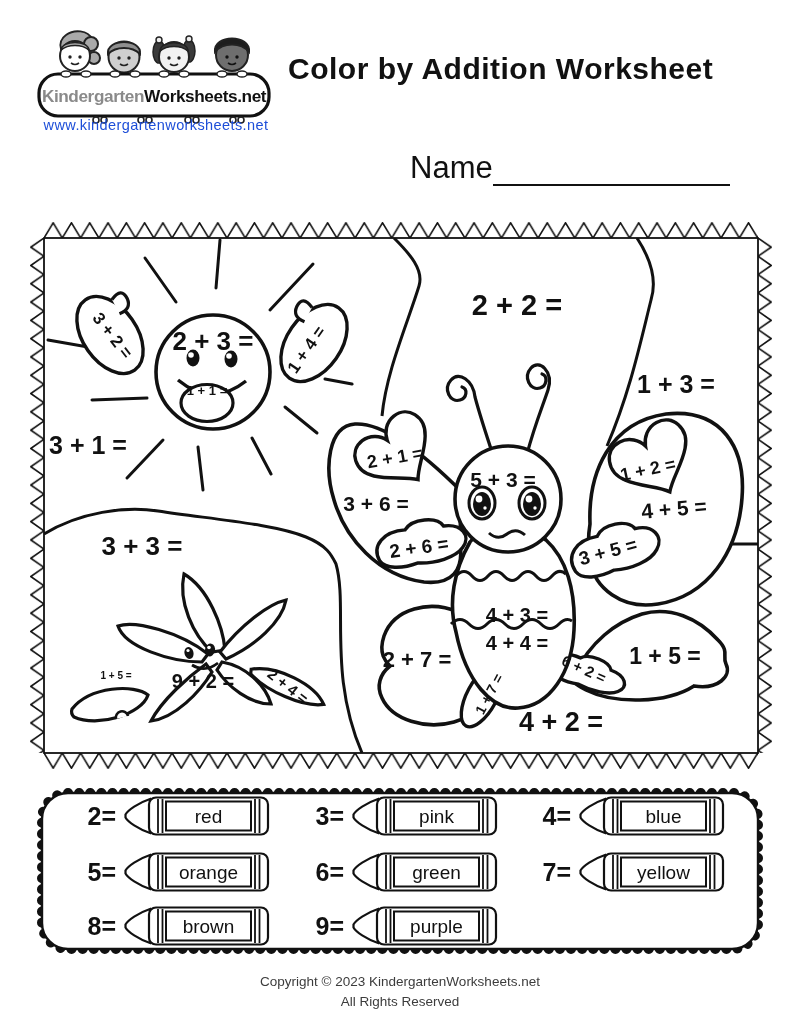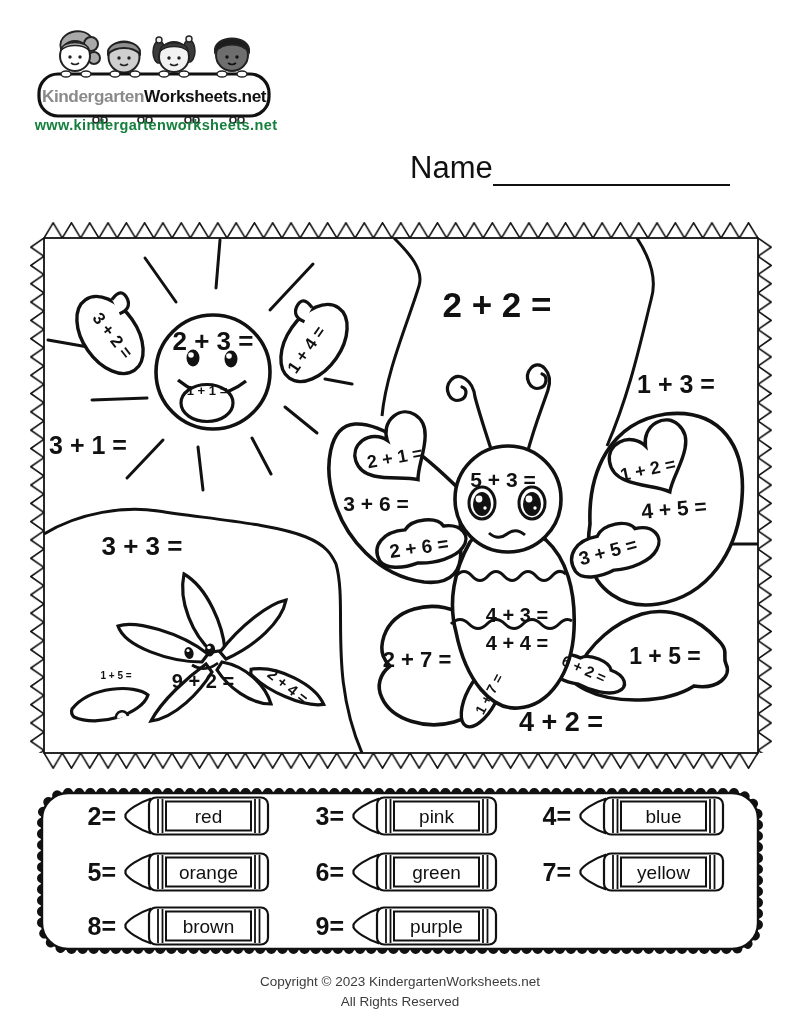--- a/index.html
+++ b/index.html
@@ -1,21 +1,21 @@
 <!DOCTYPE html>
 <html><head>
 <meta charset="utf-8">
 <style>
   html,body{margin:0;padding:0;background:#fff;}
   .page{position:relative;width:800px;height:1035px;background:#fff;overflow:hidden;
         font-family:"Liberation Sans",sans-serif;color:#111;}
   
   .logo-wrap{position:absolute;left:36px;top:14px;width:240px;height:112px;}
   .site-url{position:absolute;left:34px;top:117px;width:244px;text-align:center;
-            font-size:14.5px;letter-spacing:.4px;color:#15803d;font-weight:bold;}
+            font-size:14.5px;letter-spacing:.4px;color:#1d4ed8;}
   .page-title{position:absolute;left:288px;top:52px;font-size:30px;letter-spacing:.5px;
               color:#111;white-space:nowrap;font-weight:bold;}
   .name-row{position:absolute;left:394px;top:150px;white-space:nowrap;margin-left:16px;}
   .name-label{font-size:31px;color:#111;}
   .name-line{display:inline-block;width:237px;height:30px;border-bottom:2.6px solid #111;
              vertical-align:bottom;}
   
   .picture{position:absolute;left:30px;top:222px;width:742px;height:548px;}
   .picture svg.art{position:absolute;left:0;top:0;}
   .prob{position:absolute;font-weight:bold;color:#111;white-space:nowrap;
@@ -97,20 +97,21 @@
         <circle cx="152" cy="106" r="3"></circle>
           <circle cx="160" cy="106" r="3"></circle>
         <circle cx="197" cy="106" r="3"></circle>
           <circle cx="205" cy="106" r="3"></circle>
       </g>
       <text x="118" y="88" text-anchor="middle" font-size="17.2" font-weight="bold" letter-spacing="-0.4"><tspan fill="#8a8a8a">Kindergarten</tspan><tspan fill="#111">Worksheets.net</tspan></text>
     </svg>
   </div>
   <div class="site-url">www.kindergartenworksheets.net</div>
 
+  <div class="page-title">Color by Addition Worksheet</div>
   <div class="name-row">
     <span class="name-label">Name</span><span class="name-line"></span>
   </div>
 
   <div class="picture">
     <svg class="art" width="742" height="548" viewBox="0 0 742 548">
       <defs>
         <pattern id="pTriUp" width="18.3" height="16" patternUnits="userSpaceOnUse">
           <path d="M0,16 L9.15,0.8 L18.3,16" fill="#fff" stroke="#111" stroke-width="1.6"></path>
         </pattern>
@@ -250,21 +251,21 @@
           </g>
         <rect x="14" y="16" width="714" height="515" fill="none" stroke="#111" stroke-width="1.8"></rect>
       </g>
     </svg>
 
     <div class="prob" style="left:82px;top:114px;font-size:17px;transform:translate(-50%,-50%) rotate(52deg)">3 + 2 =</div>
     <div class="prob" style="left:183px;top:119px;font-size:26px;transform:translate(-50%,-50%)">2 + 3 =</div>
     <div class="prob" style="left:277px;top:128px;font-size:17px;transform:translate(-50%,-50%) rotate(-55deg)">1 + 4 =</div>
     <div class="prob" style="left:177px;top:168px;font-size:13px;transform:translate(-50%,-50%)">1 + 1 =</div>
     <div class="prob" style="left:58px;top:223px;font-size:25px;transform:translate(-50%,-50%)">3 + 1 =</div>
-    <div class="prob" style="left:467px;top:83px;font-size:35px;transform:translate(-50%,-50%)">2 + 2 =</div>
+    <div class="prob" style="left:487px;top:83px;font-size:29px;transform:translate(-50%,-50%)">2 + 2 =</div>
     <div class="prob" style="left:646px;top:162px;font-size:25px;transform:translate(-50%,-50%)">1 + 3 =</div>
     <div class="prob" style="left:365px;top:236px;font-size:18px;transform:translate(-50%,-50%) rotate(-10deg)">2 + 1 =</div>
     <div class="prob" style="left:473px;top:258px;font-size:21px;transform:translate(-50%,-50%)">5 + 3 =</div>
     <div class="prob" style="left:618px;top:248px;font-size:18px;transform:translate(-50%,-50%) rotate(-12deg)">1 + 2 =</div>
     <div class="prob" style="left:346px;top:282px;font-size:21px;transform:translate(-50%,-50%)">3 + 6 =</div>
     <div class="prob" style="left:644px;top:287px;font-size:21px;transform:translate(-50%,-50%) rotate(-5deg)">4 + 5 =</div>
     <div class="prob" style="left:389px;top:326px;font-size:19px;transform:translate(-50%,-50%) rotate(-8deg)">2 + 6 =</div>
     <div class="prob" style="left:578px;top:330px;font-size:19px;transform:translate(-50%,-50%) rotate(-15deg)">3 + 5 =</div>
     <div class="prob" style="left:112px;top:324px;font-size:26px;transform:translate(-50%,-50%)">3 + 3 =</div>
     <div class="prob" style="left:487px;top:393px;font-size:20px;transform:translate(-50%,-50%)">4 + 3 =</div>

